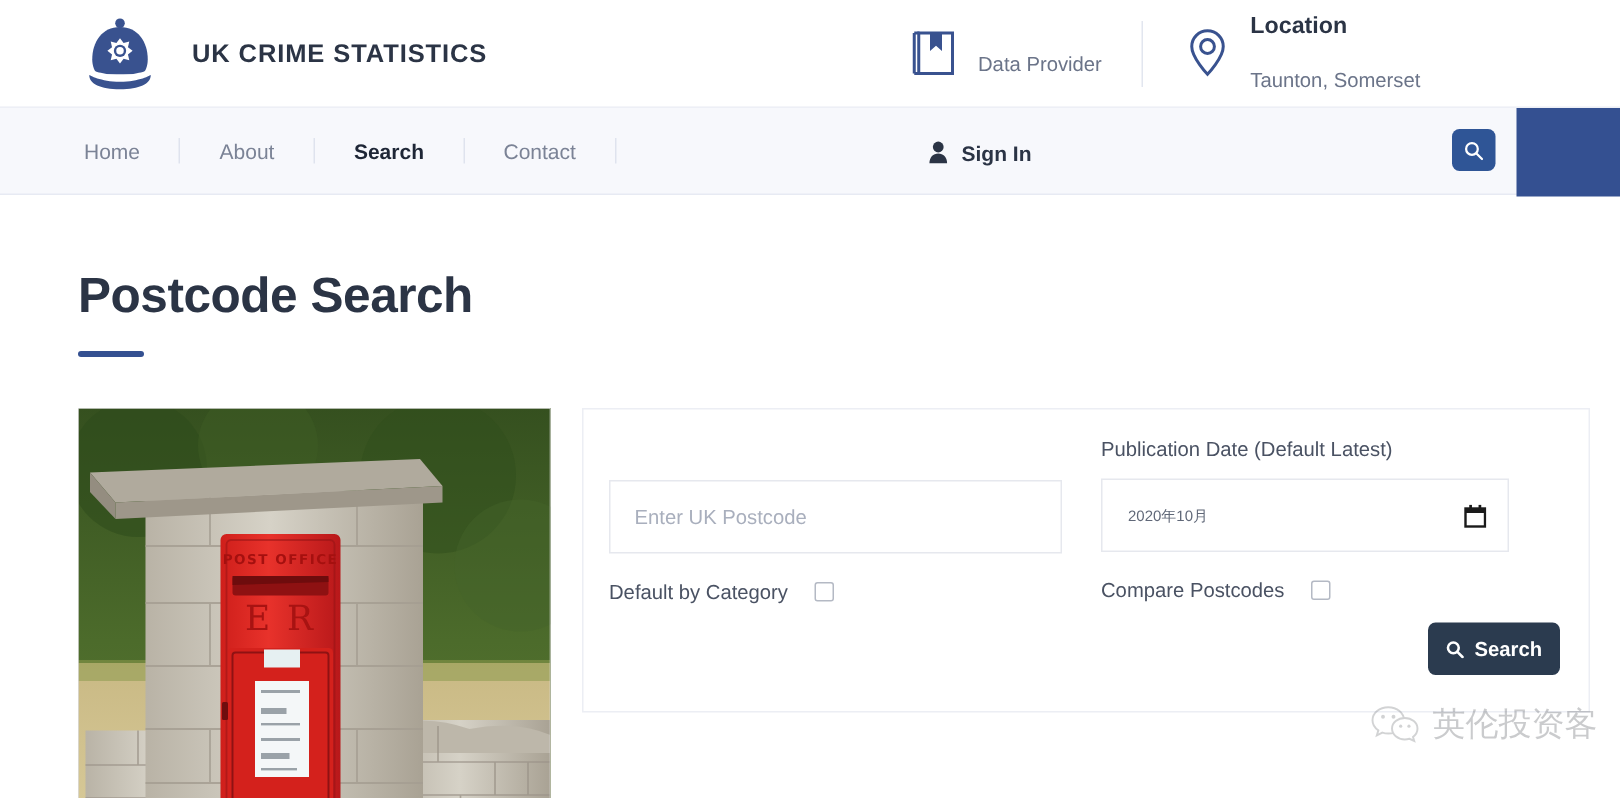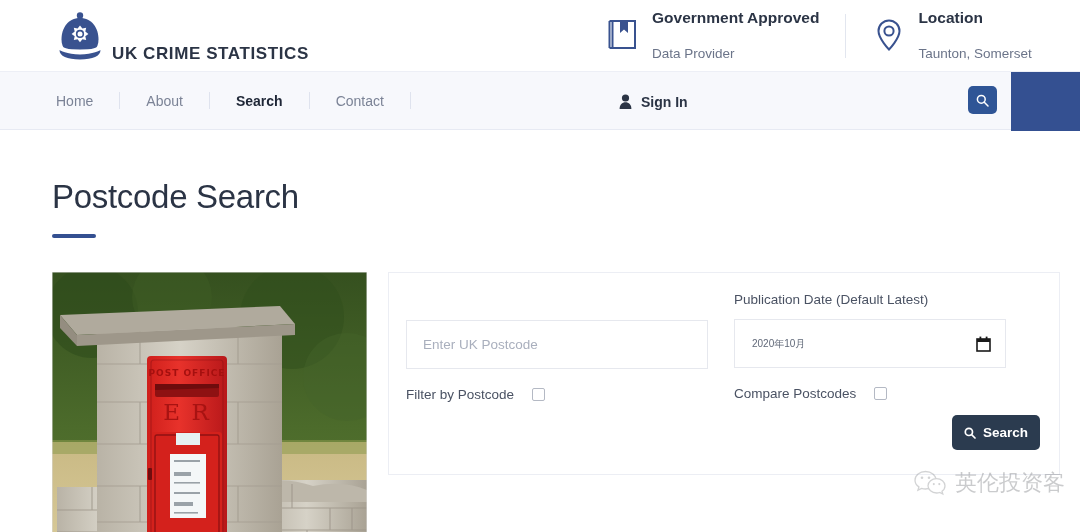--- a/index.html
+++ b/index.html
@@ -22,22 +22,22 @@
     height: 71px;
     display: flex;
     align-items: center;
     background: #ffffff;
     padding: 0 0 0 52px;
     position: relative;
   }
 
   .brand {
     display: flex;
-    align-items: flex-end;
-    gap: 4px;
+    align-items: center;
+    gap: 20px;
   }
 
   .brand-logo {
     width: 56px;
     height: 56px;
     display: block;
     flex: none;
   }
 
   .brand-title {
@@ -175,21 +175,21 @@
     width: 69px;
     height: 59px;
     background: #345091;
   }
 
   
   .page-head { padding: 48px 0 0 52px; }
 
   .page-title {
     font-size: 33px;
-    font-weight: normal;
+    font-weight: bold;
     color: #2b3445;
     letter-spacing: -0.3px;
   }
 
   .title-rule {
     width: 44px;
     height: 4px;
     background: #345091;
     border-radius: 2px;
     margin-top: 18px;
@@ -358,21 +358,20 @@
   <div class="header-right">
 
     <div class="badge">
       <svg class="badge-icon" viewBox="0 0 30 34">
         <rect x="4.5" y="3" width="22.5" height="27" fill="none" stroke="#39528f" stroke-width="2"></rect>
         <path d="M1.5 3 L1.5 30" stroke="#39528f" stroke-width="2" fill="none"></path>
         <path d="M1.5 3 L5 3 M1.5 30 L5 30" stroke="#39528f" stroke-width="2" fill="none"></path>
         <path d="M12 3 L12 15 L16 11.5 L20 15 L20 3 Z" fill="#39528f"></path>
       </svg>
       <div class="badge-text">
-        <div class="badge-title">Government Approved</div>
         <div class="badge-sub">Data Provider</div>
       </div>
     </div>
 
     <div class="badge-divider"></div>
 
     <div class="badge second">
       <svg class="badge-icon" viewBox="0 0 30 34">
         <path d="M15 2.5 C9.2 2.5 4.5 7.2 4.5 13 C4.5 20.5 15 31.5 15 31.5 C15 31.5 25.5 20.5 25.5 13 C25.5 7.2 20.8 2.5 15 2.5 Z" fill="none" stroke="#39528f" stroke-width="2"></path>
         <circle cx="15" cy="13" r="4.6" fill="none" stroke="#39528f" stroke-width="2"></circle>
@@ -498,21 +497,21 @@
 
       <rect x="0" y="0" width="315" height="282" fill="none" stroke="#dcdcdc" stroke-width="1"></rect>
     </svg>
   </div>
 
   <div class="panel">
 
     <div class="col-left">
       <input class="text-input" type="text" placeholder="Enter UK Postcode" style="">
       <div class="check-row">
-        <span class="field-label">Filter by Postcode</span>
+        <span class="field-label">Default by Category</span>
         <span class="cbox"></span>
       </div>
     </div>
 
     <div class="col-right">
       <div class="field-label">Publication Date (Default Latest)</div>
       <div class="date-box">
         <span class="date-value">2020年10月</span>
         <svg class="cal-icon" viewBox="0 0 15 16">
           <rect x="1" y="3" width="13" height="12" fill="none" stroke="#1a1a1a" stroke-width="1.6"></rect>

